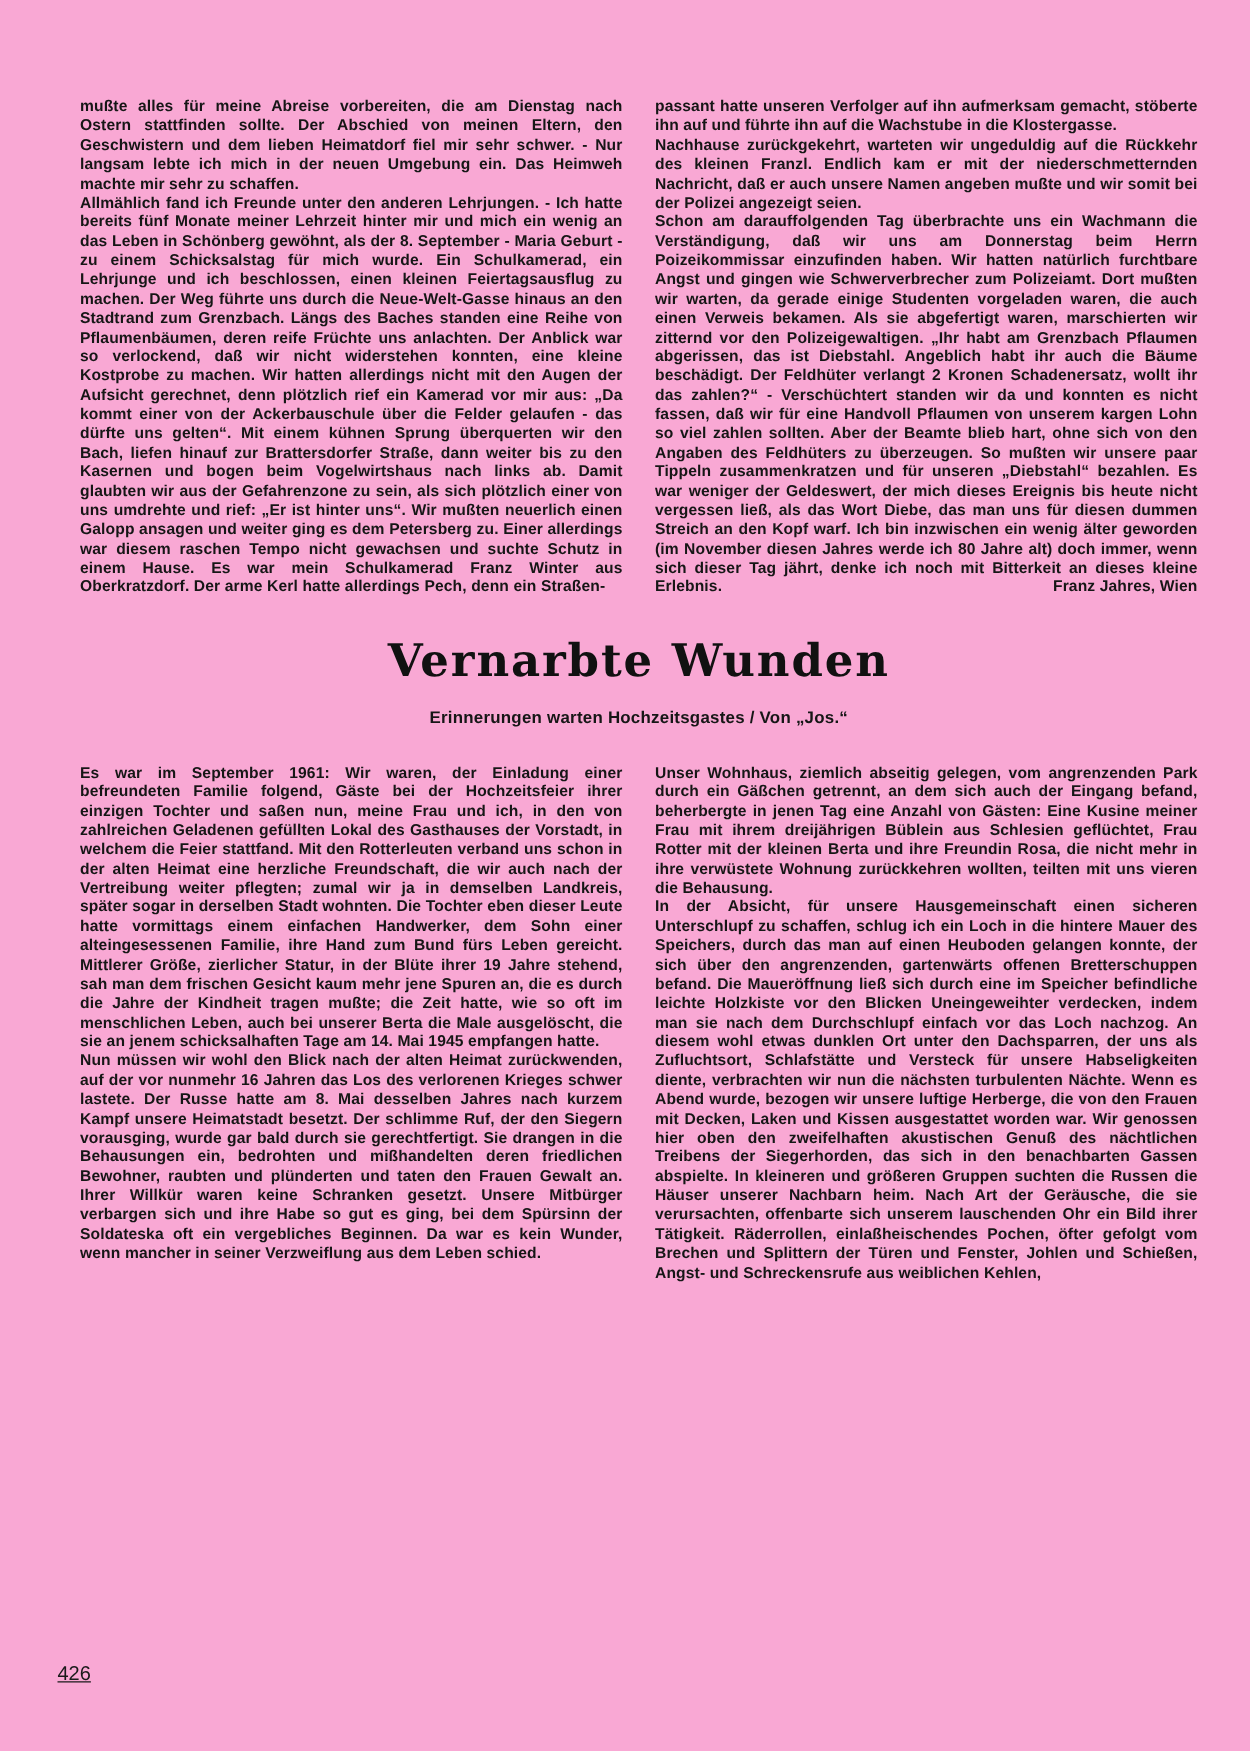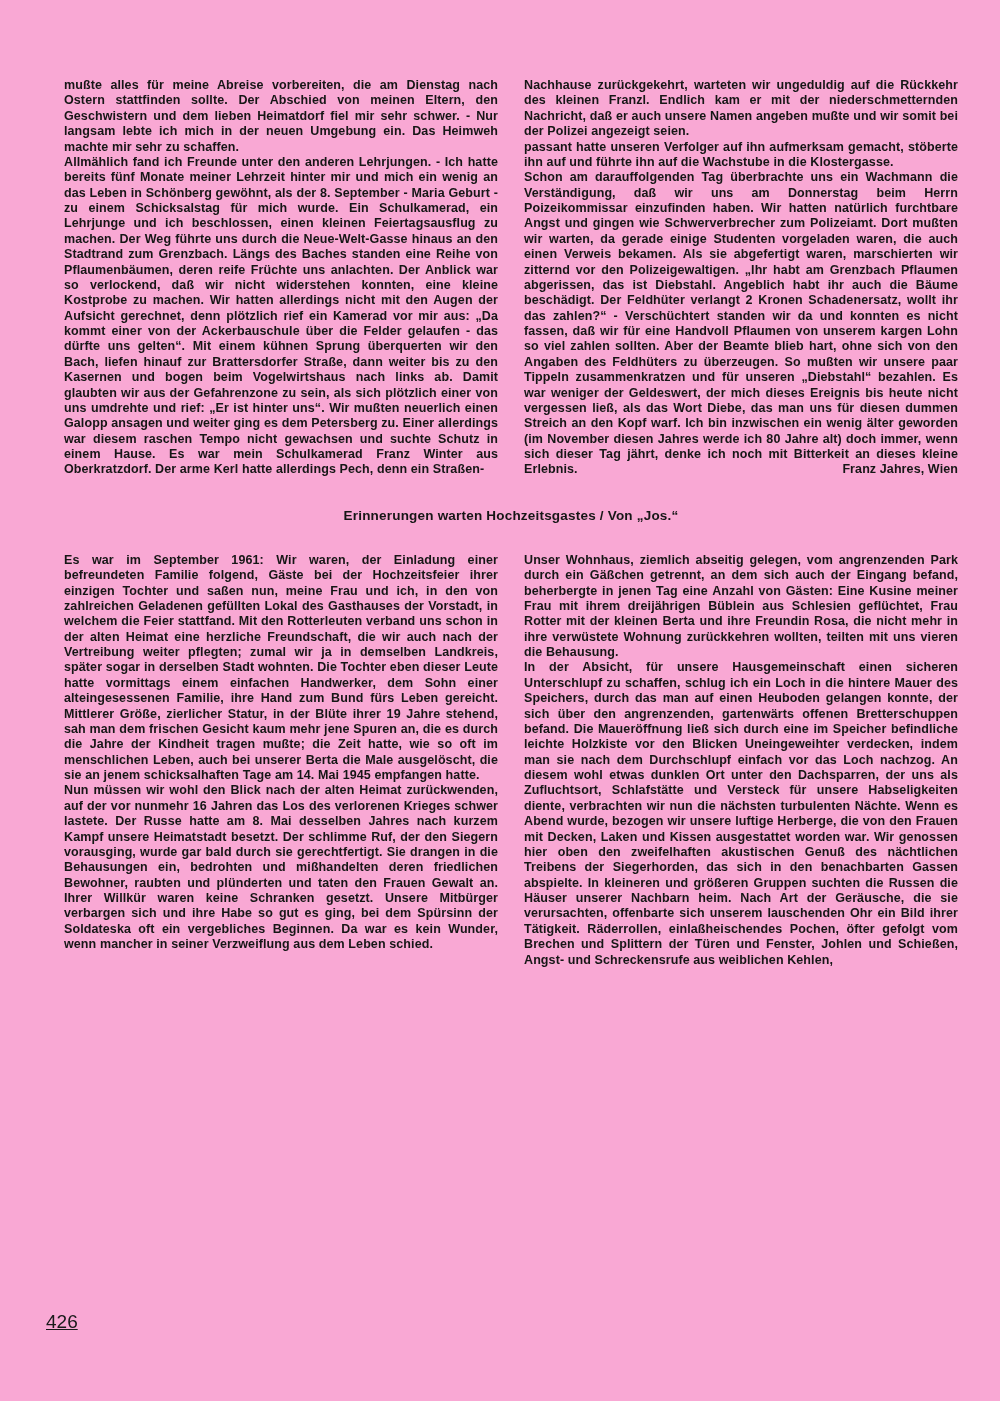--- a/index.html
+++ b/index.html
@@ -50,49 +50,50 @@
   .article-subtitle {
     text-align: center;
     font-weight: bold;
     font-size: 13.5px;
     letter-spacing: 0.2px;
     margin-bottom: 22px;
   }
   .page-number {
     position: absolute;
     left: 46px;
-    bottom: 68px;
-    font-size: 19px;
+    bottom: 52px;
+    font-size: 16px;
     font-weight: normal;
     color: #1a1a1a;
     font-family: "Liberation Sans", sans-serif;
     text-decoration: underline;
   }
 </style>
 </head>
 <body>
 
 <div class="page">
 
   <div class="columns">
     <div class="col">
       <p class="para">mußte alles für meine Abreise vorbereiten, die am Dienstag nach Ostern stattfinden sollte. Der Abschied von meinen Eltern, den Geschwistern und dem lieben Heimatdorf fiel mir sehr schwer. - Nur langsam lebte ich mich in der neuen Umgebung ein. Das Heimweh machte mir sehr zu schaffen.</p>
       <p class="para">Allmählich fand ich Freunde unter den anderen Lehrjungen. - Ich hatte bereits fünf Monate meiner Lehrzeit hinter mir und mich ein wenig an das Leben in Schönberg gewöhnt, als der 8. September - Maria Geburt - zu einem Schicksalstag für mich wurde. Ein Schulkamerad, ein Lehrjunge und ich beschlossen, einen kleinen Feiertagsausflug zu machen. Der Weg führte uns durch die Neue-Welt-Gasse hinaus an den Stadtrand zum Grenzbach. Längs des Baches standen eine Reihe von Pflaumenbäumen, deren reife Früchte uns anlachten. Der Anblick war so verlockend, daß wir nicht widerstehen konnten, eine kleine Kostprobe zu machen. Wir hatten allerdings nicht mit den Augen der Aufsicht gerechnet, denn plötzlich rief ein Kamerad vor mir aus: „Da kommt einer von der Ackerbauschule über die Felder gelaufen - das dürfte uns gelten“. Mit einem kühnen Sprung überquerten wir den Bach, liefen hinauf zur Brattersdorfer Straße, dann weiter bis zu den Kasernen und bogen beim Vogelwirtshaus nach links ab. Damit glaubten wir aus der Gefahrenzone zu sein, als sich plötzlich einer von uns umdrehte und rief: „Er ist hinter uns“. Wir mußten neuerlich einen Galopp ansagen und weiter ging es dem Petersberg zu. Einer allerdings war diesem raschen Tempo nicht gewachsen und suchte Schutz in einem Hause. Es war mein Schulkamerad Franz Winter aus Oberkratzdorf. Der arme Kerl hatte allerdings Pech, denn ein Straßen-</p>
     </div>
     <div class="col">
+      <p class="para">passant hatte unseren Verfolger auf ihn aufmerksam gemacht, stöberte ihn auf und führte ihn auf die Wachstube in die Klostergasse.</p>
       <p class="para">Nachhause zurückgekehrt, warteten wir ungeduldig auf die Rückkehr des kleinen Franzl. Endlich kam er mit der niederschmetternden Nachricht, daß er auch unsere Namen angeben mußte und wir somit bei der Polizei angezeigt seien.</p>
-      <p class="para">passant hatte unseren Verfolger auf ihn aufmerksam gemacht, stöberte ihn auf und führte ihn auf die Wachstube in die Klostergasse.</p>
       <p class="para">
         <span>Schon am darauffolgenden Tag überbrachte uns ein Wachmann die Verständigung, daß wir uns am Donnerstag beim Herrn Poizeikommissar einzufinden haben. Wir hatten natürlich furchtbare Angst und gingen wie Schwerverbrecher zum Polizeiamt. Dort mußten wir warten, da gerade einige Studenten vorgeladen waren, die auch einen Verweis bekamen. Als sie abgefertigt waren, marschierten wir zitternd vor den Polizeigewaltigen. „Ihr habt am Grenzbach Pflaumen abgerissen, das ist Diebstahl. Angeblich habt ihr auch die Bäume beschädigt. Der Feldhüter verlangt 2 Kronen Schadenersatz, wollt ihr das zahlen?“ - Verschüchtert standen wir da und konnten es nicht fassen, daß wir für eine Handvoll Pflaumen von unserem kargen Lohn so viel zahlen sollten. Aber der Beamte blieb hart, ohne sich von den Angaben des Feldhüters zu überzeugen. So mußten wir unsere paar Tippeln zusammenkratzen und für unseren „Diebstahl“ bezahlen. Es war weniger der Geldeswert, der mich dieses Ereignis bis heute nicht vergessen ließ, als das Wort Diebe, das man uns für diesen dummen Streich an den Kopf warf. Ich bin inzwischen ein wenig älter geworden (im November diesen Jahres werde ich 80 Jahre alt) doch immer, wenn sich dieser Tag jährt, denke ich noch mit Bitterkeit an dieses kleine Erlebnis.</span>
         <span class="author">Franz Jahres, Wien</span>
       </p>
     </div>
   </div>
 
   <div class="article-header">
+    <div class="article-title">Vernarbte Wunden</div>
     <div class="article-subtitle">Erinnerungen warten Hochzeitsgastes  /  Von „Jos.“</div>
   </div>
 
   <div class="columns">
     <div class="col">
       <p class="para">Es war im September 1961: Wir waren, der Einladung einer befreundeten Familie folgend, Gäste bei der Hochzeitsfeier ihrer einzigen Tochter und saßen nun, meine Frau und ich, in den von zahlreichen Geladenen gefüllten Lokal des Gasthauses der Vorstadt, in welchem die Feier stattfand. Mit den Rotterleuten verband uns schon in der alten Heimat eine herzliche Freundschaft, die wir auch nach der Vertreibung weiter pflegten; zumal wir ja in demselben Landkreis, später sogar in derselben Stadt wohnten. Die Tochter eben dieser Leute hatte vormittags einem einfachen Handwerker, dem Sohn einer alteingesessenen Familie, ihre Hand zum Bund fürs Leben gereicht. Mittlerer Größe, zierlicher Statur, in der Blüte ihrer 19 Jahre stehend, sah man dem frischen Gesicht kaum mehr jene Spuren an, die es durch die Jahre der Kindheit tragen mußte; die Zeit hatte, wie so oft im menschlichen Leben, auch bei unserer Berta die Male ausgelöscht, die sie an jenem schicksalhaften Tage am 14. Mai 1945 empfangen hatte.</p>
       <p class="para">Nun müssen wir wohl den Blick nach der alten Heimat zurückwenden, auf der vor nunmehr 16 Jahren das Los des verlorenen Krieges schwer lastete. Der Russe hatte am 8. Mai desselben Jahres nach kurzem Kampf unsere Heimatstadt besetzt. Der schlimme Ruf, der den Siegern vorausging, wurde gar bald durch sie gerechtfertigt. Sie drangen in die Behausungen ein, bedrohten und mißhandelten deren friedlichen Bewohner, raubten und plünderten und taten den Frauen Gewalt an. Ihrer Willkür waren keine Schranken gesetzt. Unsere Mitbürger verbargen sich und ihre Habe so gut es ging, bei dem Spürsinn der Soldateska oft ein vergebliches Beginnen. Da war es kein Wunder, wenn mancher in seiner Verzweiflung aus dem Leben schied.</p>
     </div>
     <div class="col">
       <p class="para">Unser Wohnhaus, ziemlich abseitig gelegen, vom angrenzenden Park durch ein Gäßchen getrennt, an dem sich auch der Eingang befand, beherbergte in jenen Tag eine Anzahl von Gästen: Eine Kusine meiner Frau mit ihrem dreijährigen Büblein aus Schlesien geflüchtet, Frau Rotter mit der kleinen Berta und ihre Freundin Rosa, die nicht mehr in ihre verwüstete Wohnung zurückkehren wollten, teilten mit uns vieren die Behausung.</p>

